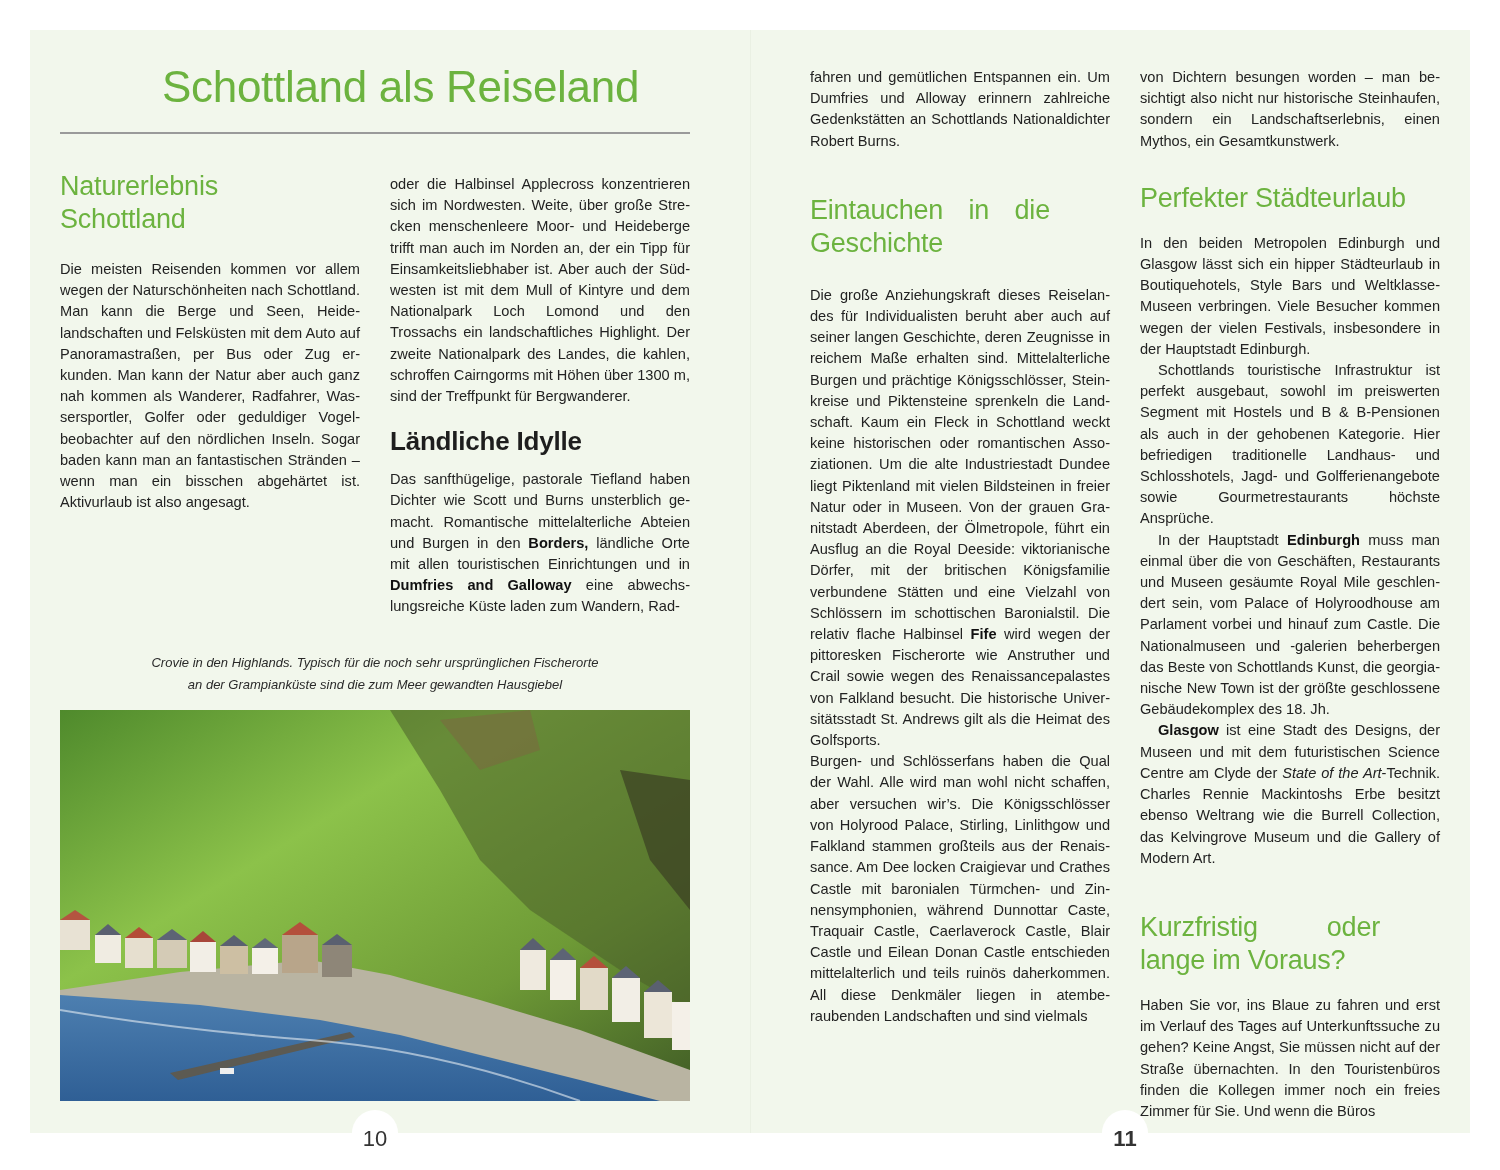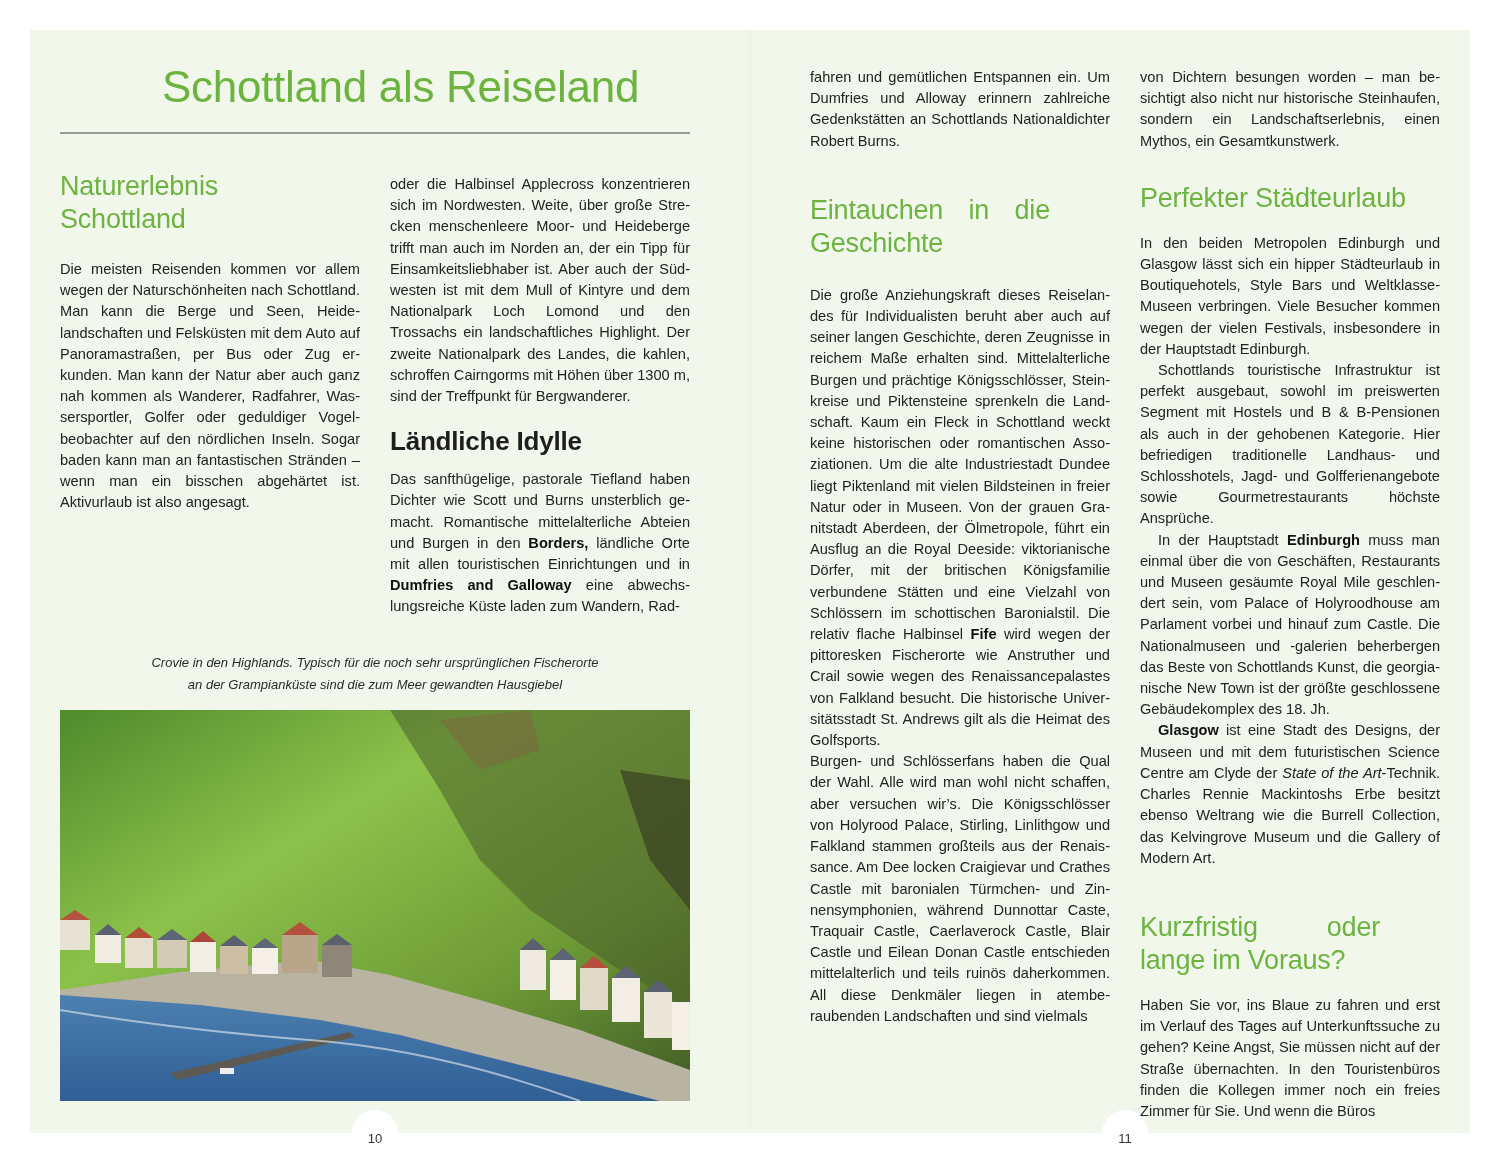--- a/index.html
+++ b/index.html
@@ -48,21 +48,21 @@
     color: #2a2a2a;
   }
   .photo {
     position: absolute; left: 60px; top: 710px; width: 630px; height: 391px;
     overflow: hidden;
   }
   .photo svg { display: block; }
   .pagetab {
     position: absolute; top: 1110px; width: 46px; height: 60px;
     background: #ffffff; border-radius: 23px 23px 0 0;
-    text-align: center; font-size: 13px; line-height: 50px; color: #333;
+    text-align: center; font-size: 22px; line-height: 50px; color: #333;
     padding-top: 4px; box-sizing: border-box;
   }
 </style>
 </head>
 <body>
 
 <div class="spread"></div>
 <div class="gutter"></div>
 
 <h1 class="title green">Schottland als Reiseland</h1>
@@ -154,13 +154,13 @@
   <p>von Dichtern besungen worden – man be­sichtigt also nicht nur historische Steinhau­fen, sondern ein Landschaftserlebnis, einen Mythos, ein Gesamtkunstwerk.</p>
   <h2 class="h2" style="margin-top:30px; margin-bottom:18px;">Perfekter Städteurlaub</h2>
   <p>In den beiden Metropolen Edinburgh und Glasgow lässt sich ein hipper Städteurlaub in Boutiquehotels, Style Bars und Weltklas­se-Museen verbringen. Viele Besucher kom­men wegen der vielen Festivals, insbesonde­re in der Hauptstadt Edinburgh.</p>
   <p class="indent">Schottlands touristische Infrastruktur ist perfekt ausgebaut, sowohl im preiswerten Segment mit Hostels und B &amp; B-Pensionen als auch in der gehobenen Kategorie. Hier befrie­digen traditionelle Landhaus- und Schlossho­tels, Jagd- und Golfferienangebote sowie Gourmetrestaurants höchste Ansprüche.</p>
   <p class="indent"><span>In der Hauptstadt </span><b>Edinburgh</b><span> muss man einmal über die von Geschäften, Restaurants und Museen gesäumte Royal Mile geschlen­dert sein, vom Palace of Holyroodhouse am Parlament vorbei und hinauf zum Castle. Die Nationalmuseen und -galerien beherbergen das Beste von Schottlands Kunst, die georgia­nische New Town ist der größte geschlossene Gebäudekomplex des 18. Jh.</span></p>
   <p class="indent"><b>Glasgow</b><span> ist eine Stadt des Designs, der Museen und mit dem futuristischen Science Centre am Clyde der </span><i>State of the Art</i><span>-Tech­nik. Charles Rennie Mackintoshs Erbe besitzt ebenso Weltrang wie die Burrell Collection, das Kelvingrove Museum und die Gallery of Modern Art.</span></p>
   <h2 class="h2" style="margin-top:42px; margin-bottom:18px; width:240px;">Kurzfristig oder lange im Voraus?</h2>
   <p>Haben Sie vor, ins Blaue zu fahren und erst im Verlauf des Tages auf Unterkunftssuche zu gehen? Keine Angst, Sie müssen nicht auf der Straße übernachten. In den Touristen­büros finden die Kollegen immer noch ein freies Zimmer für Sie. Und wenn die Büros</p>
 </div>
 
-<div class="pagetab" style="left:1102px;">11</div>
+<div class="pagetab" style="left:1102px;font-weight:bold;">11</div>
 
 </body></html>

